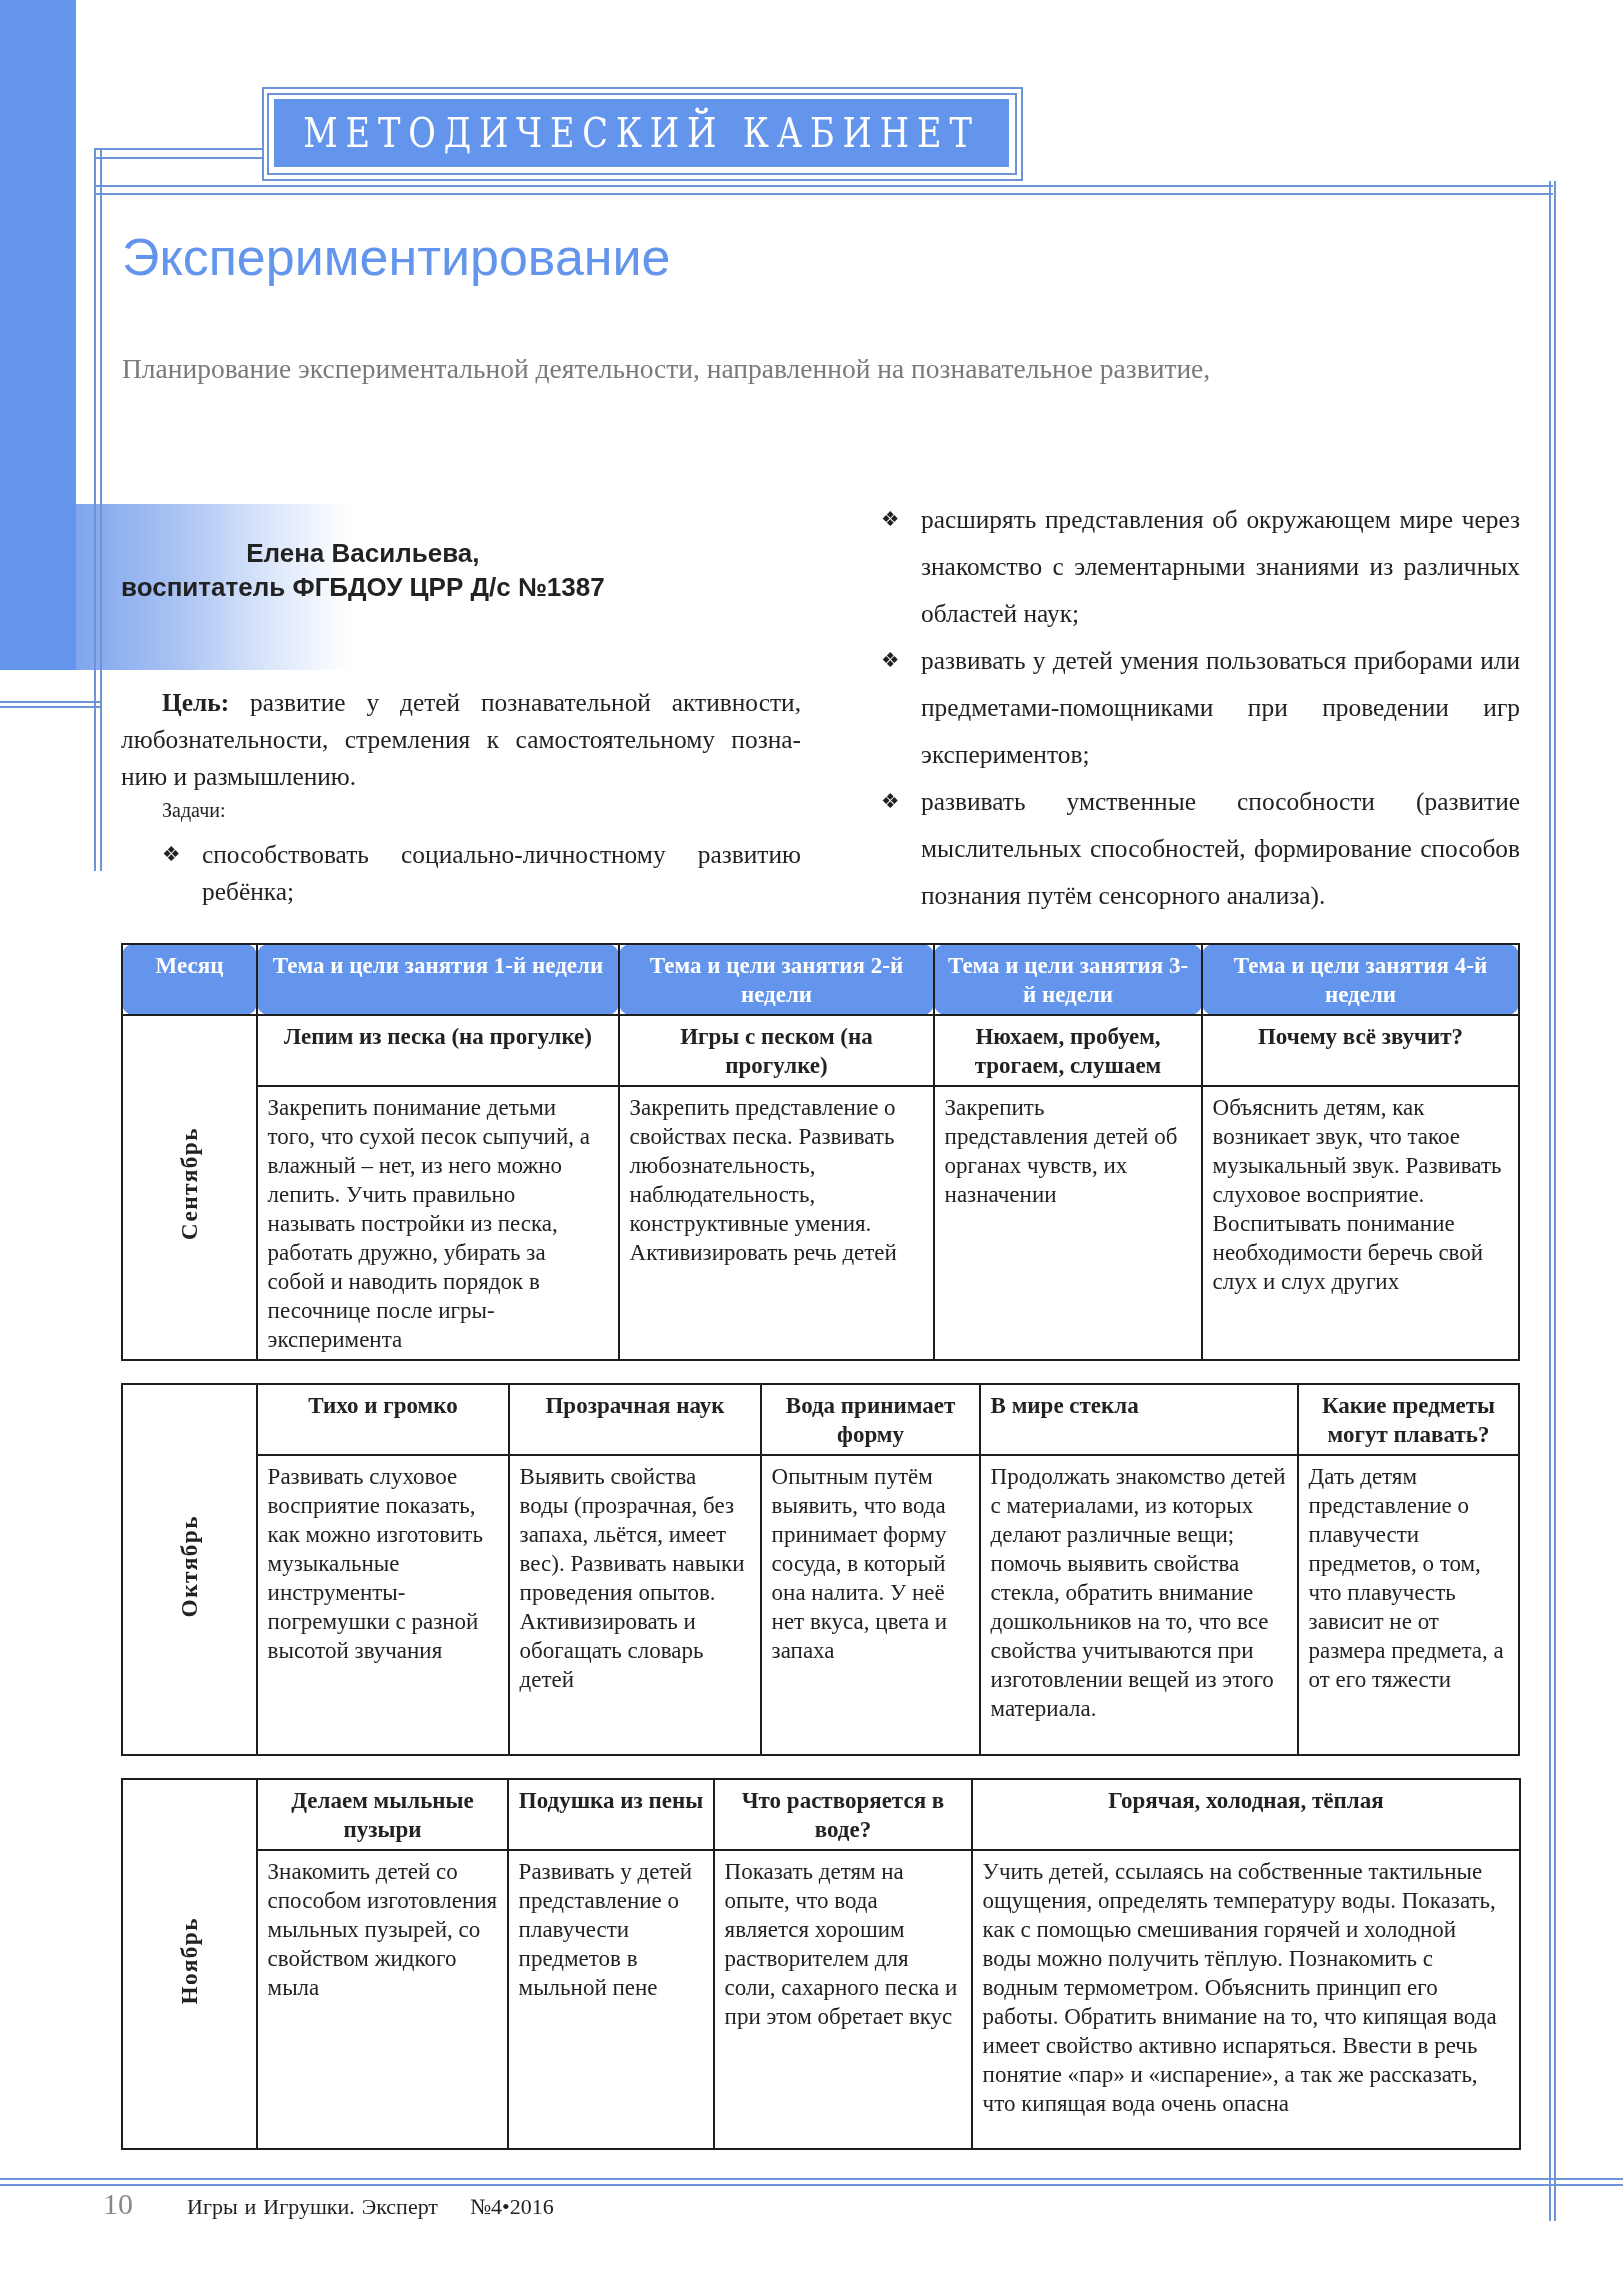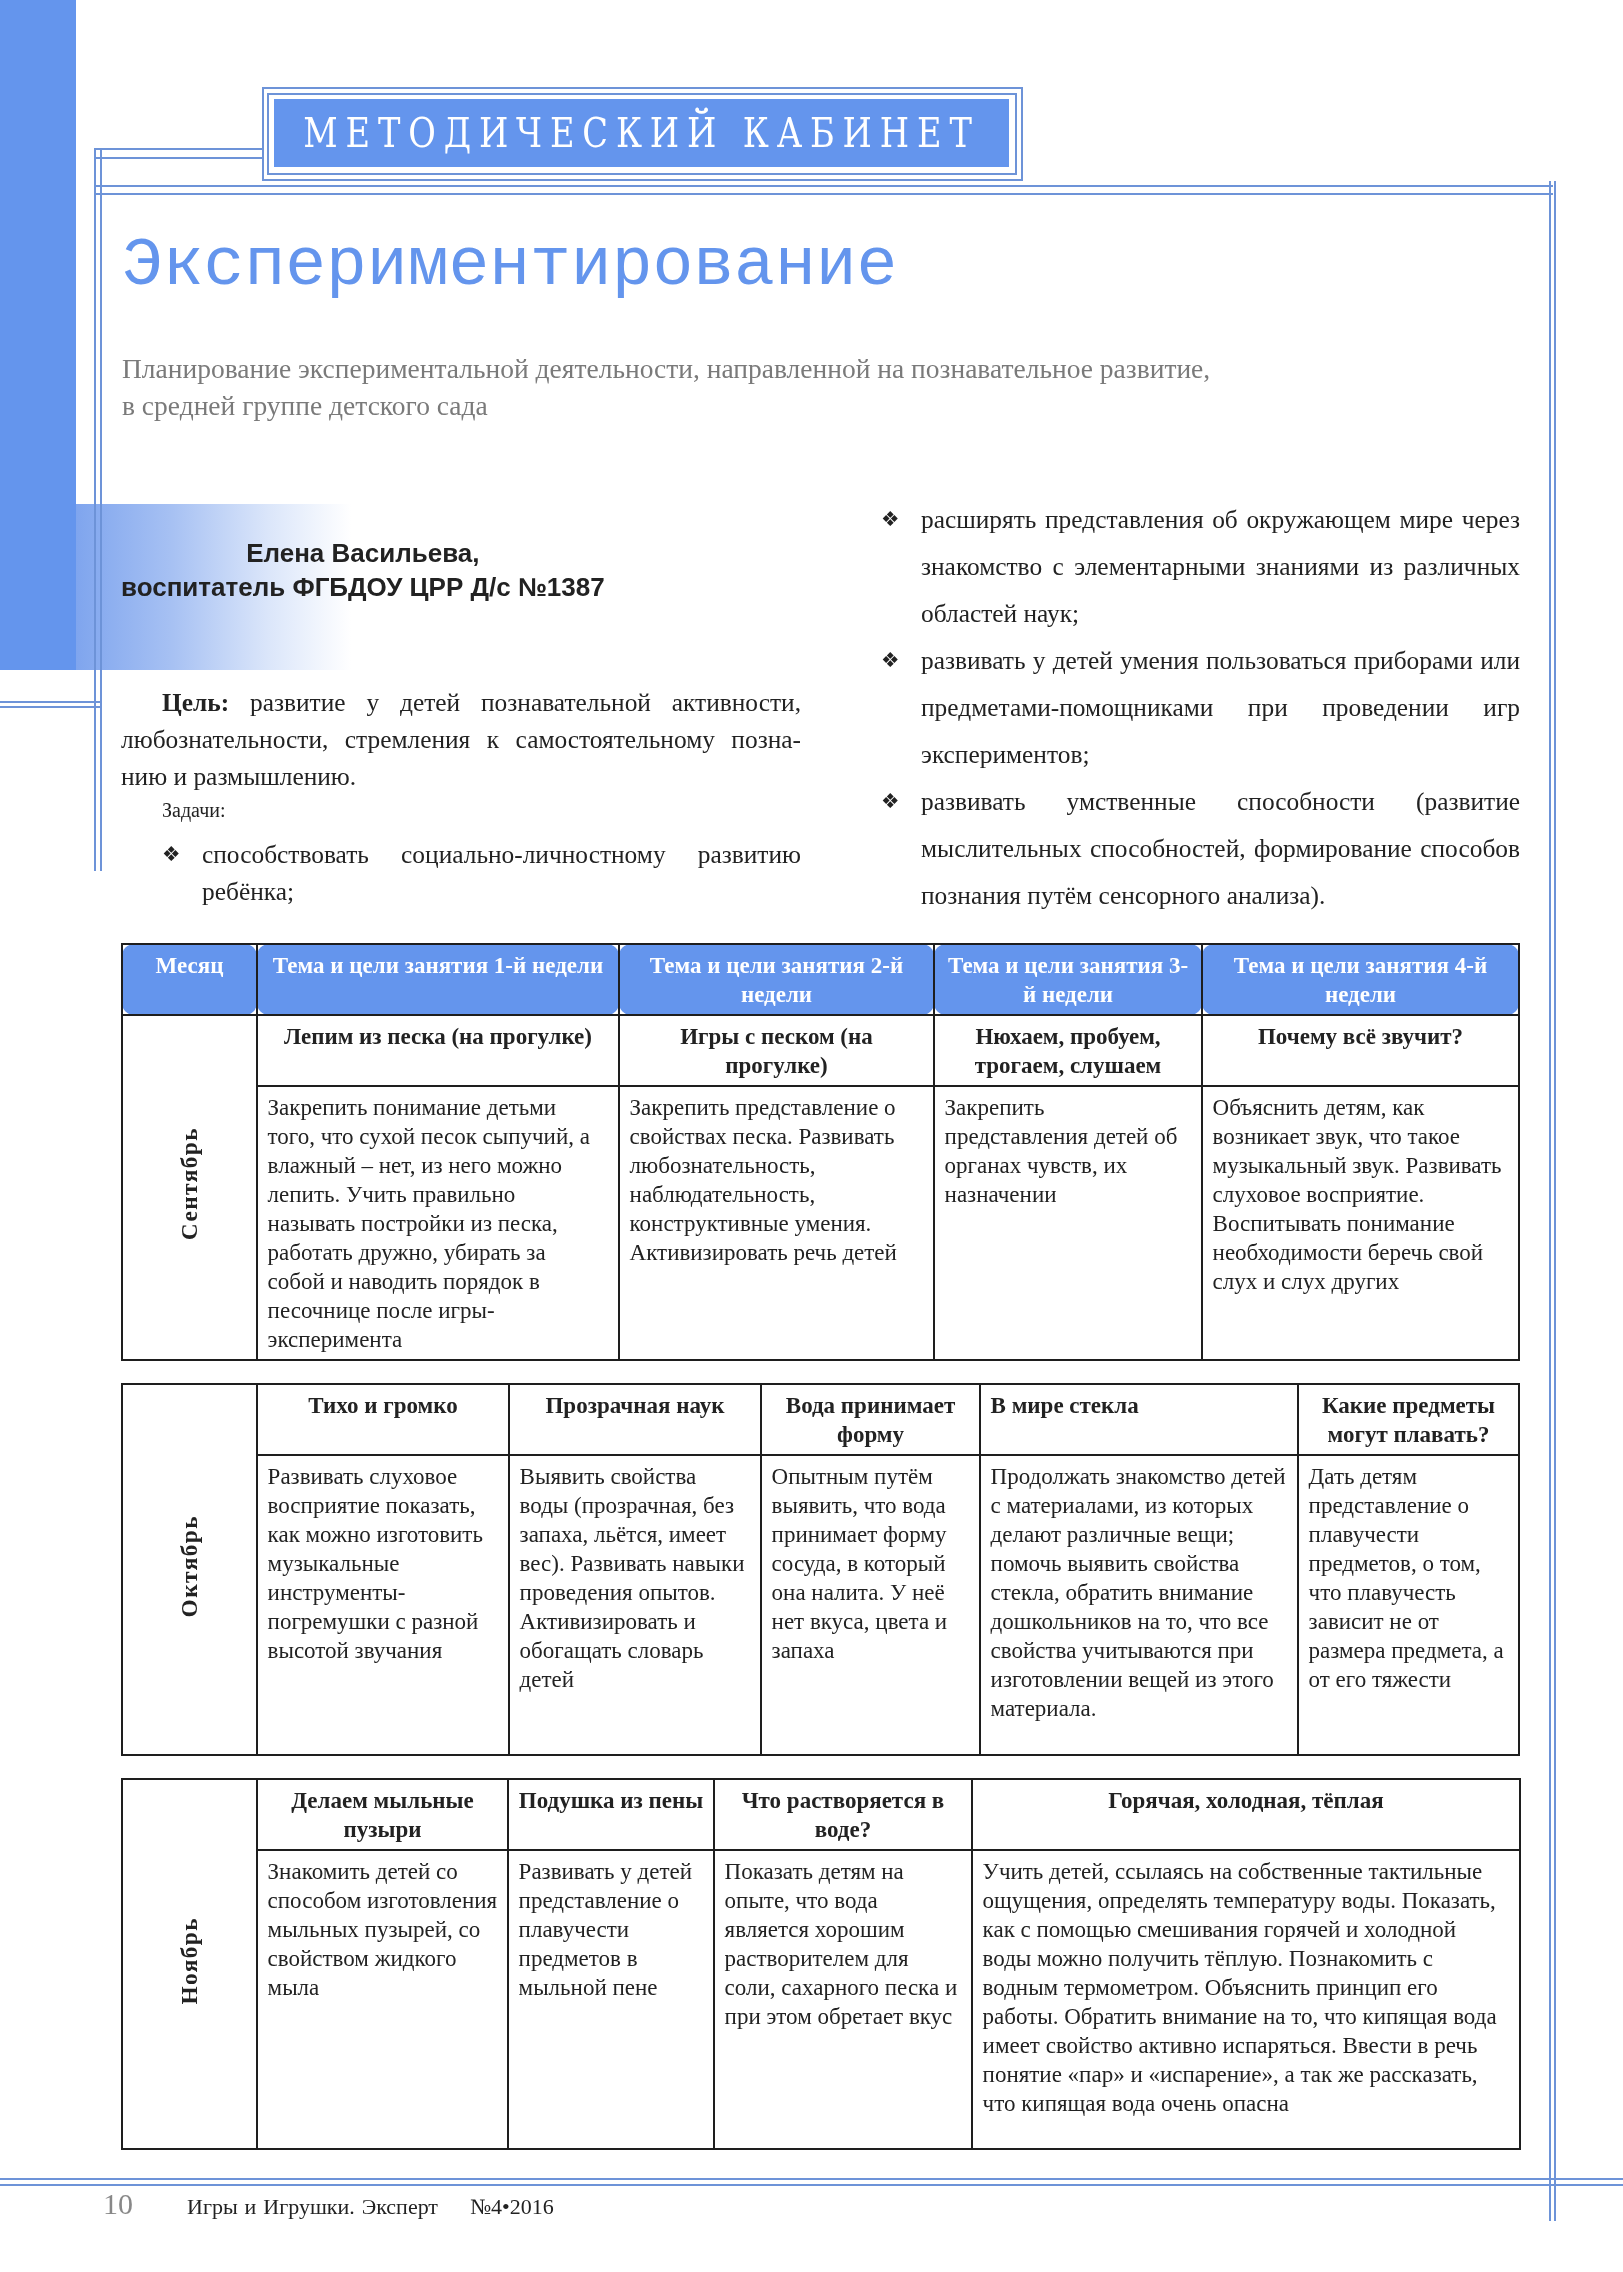--- a/index.html
+++ b/index.html
@@ -15,22 +15,22 @@
   
   .badge-outer { position:absolute; left:262px; top:87px; width:757px; height:90px;
      border:2.1px solid #6d93d8; }
   .badge-mid { position:absolute; left:267px; top:93px; width:746px; height:78px;
      border:2.1px solid #6d93d8; }
   .badge { position:absolute; left:274px; top:99px; width:735px; height:68px;
      background:#6495ed; color:#fff; display:flex; align-items:center; justify-content:center;
      font-family:"DejaVu Serif", serif; font-size:41px; letter-spacing:9.6px; transform-origin:center; }
   .badge span { display:inline-block; transform:scaleX(0.82); white-space:nowrap; }
 
-  .title { position:absolute; left:122px; top:227px; font-size:68px; color:#6495ed;
-     font-family:Liberation Mono, monospace; white-space:nowrap; }
+  .title { position:absolute; left:122px; top:227px; font-size:52px; color:#6495ed;
+     font-family:Liberation Sans, sans-serif; white-space:nowrap; }
   .subtitle { position:absolute; left:122px; top:350px; width:1237px; font-size:27.5px;
      line-height:37px; color:#7a7a7a; }
 
   .author { position:absolute; left:121px; top:536px; font-family:"Liberation Sans", sans-serif;
      font-weight:bold; font-size:26px; line-height:34px; color:#222;text-align:center; }
 
   .goal { position:absolute; left:121px; top:684px; width:680px; font-size:25.4px; line-height:37px;
      text-align:justify; }
   .goal .indent { display:inline-block; width:41px; }
   .tasks-label { position:absolute; left:162px; top:799px; font-size:20px; font-weight:normal; }
@@ -86,21 +86,20 @@
 
 <div class="badge-outer"></div>
 <div class="badge-mid"></div>
 <div class="badge">
   <span>МЕТОДИЧЕСКИЙ КАБИНЕТ</span>
 </div>
 
 <h1 class="title" style="margin:0;font-weight:normal;">Экспериментирование</h1>
 <div class="subtitle">
   <div>Планирование экспериментальной деятельности, направленной на познавательное развитие,</div>
-  <div>в средней группе детского сада</div>
 </div>
 
 <div class="author">
   <div>Елена Васильева,</div>
   <div>воспитатель ФГБДОУ ЦРР Д/с №1387</div>
 </div>
 
 <div class="goal">
   <span class="indent"></span><b>Цель:</b>
   <span>развитие у детей познавательной активности, любознательности, стремления к самостоятельному позна-нию и размышлению.</span>

